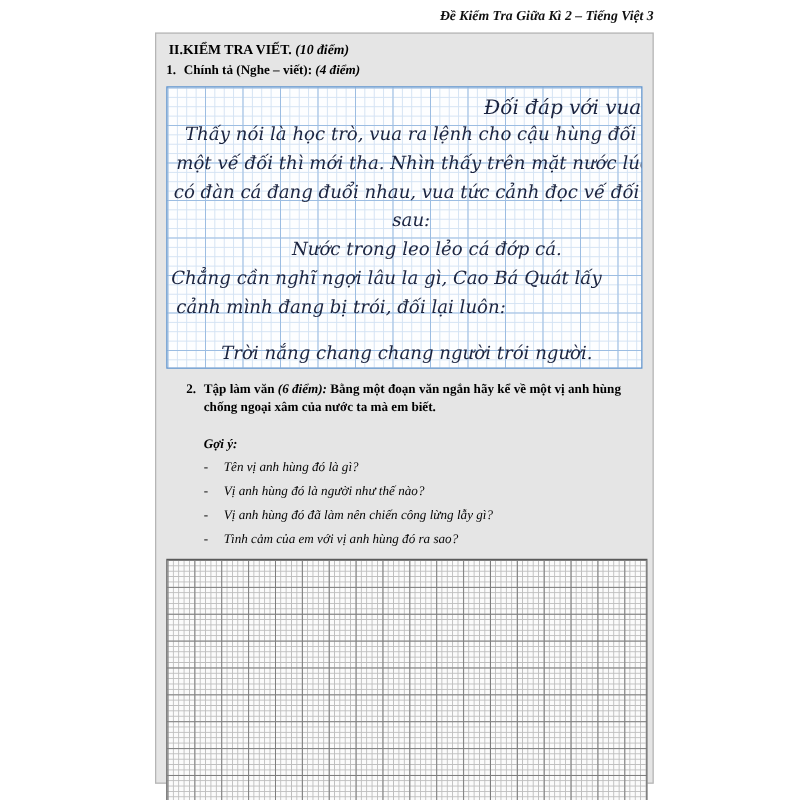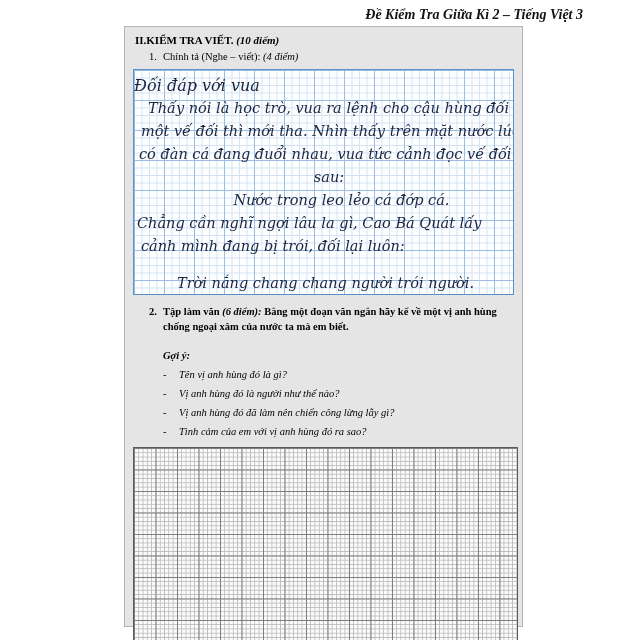--- a/index.html
+++ b/index.html
@@ -5,39 +5,39 @@
   * { box-sizing: border-box; }
   html,body { margin:0; padding:0; }
   body {
     width:640px; height:640px;
     background:#ffffff;
     font-family:"Liberation Serif", serif;
     position:relative;
     overflow:hidden;
   }
   .running-header {
-    position:absolute; top:7px; left:0; width:583px;
+    position:absolute; top:7px; left:0; width:523px;
     text-align:right;
-    font-size:14px; font-style:italic; font-weight:bold; color:#111;
+    font-size:11px; font-style:italic; font-weight:bold; color:#111;
   }
   .page-frame {
     position:absolute; left:124px; top:26px;
     width:399px; height:601px;
     border:1px solid #b5b5b5;
     background:#e5e5e5;
     padding:6px 8px 0 8px;
   }
   .sec-title {
     font-size:11px; font-weight:bold; line-height:14px; color:#000;
     margin-left:2px;
   }
   .pts { font-style:italic; }
   .item-line {
-    font-size:10.5px; font-weight:normal; line-height:14px; color:#000;
-    margin:3px 0 0 16px;
+    font-size:10.5px; font-weight:bold; line-height:14px; color:#000;
+    margin:3px 0 0 0;
   }
   .num { display:inline-block; width:14px; }
   
   .grid-blue {
     margin:5px auto 0 auto;
     width:381px; height:226px;
     border:1px solid #5b8fc9;
     background-color:#fdfeff;
     background-image:
       linear-gradient(#9cbde2 1px, transparent 1px),
@@ -49,21 +49,21 @@
     overflow:hidden;
   }
   .hw-line {
     font-family:"DejaVu Serif", serif;
     font-style:italic;
     color:#1b2440;
     font-size:14.5px;
     height:23px; line-height:23px;
     white-space:nowrap;
   }
-  .hw-title  { text-align:left; font-size:16px; }
+  .hw-title  { text-align:right; font-size:16px; }
   .hw-l2 { padding-left:14px; }
   .hw-l3 { padding-left:7px; }
   .hw-l4 { padding-left:5px; }
   .hw-l5 { padding-left:11px;text-align:center; }
   .hw-c  { text-align:center;padding-left:36px; }
   .hw-l7 { padding-left:3px; }
   .hw-l8 { padding-left:7px; }
   .hw-l9 { padding-left:43px;margin-top:14px; }
   
   .item2 {

